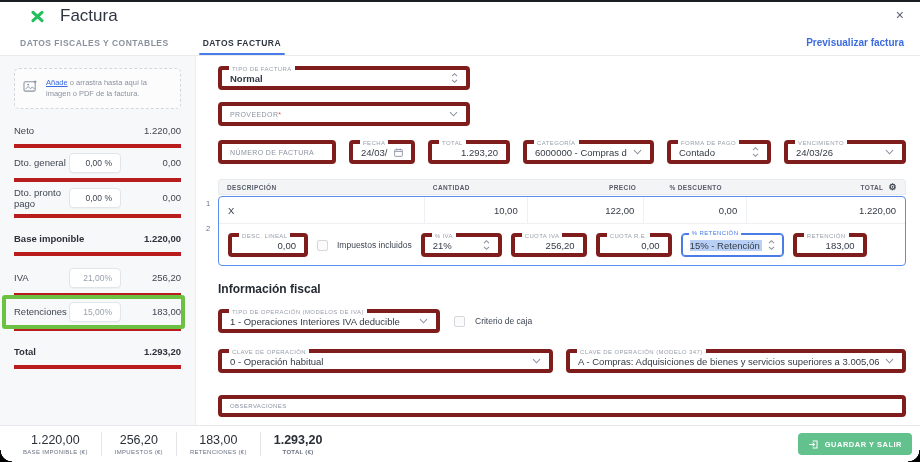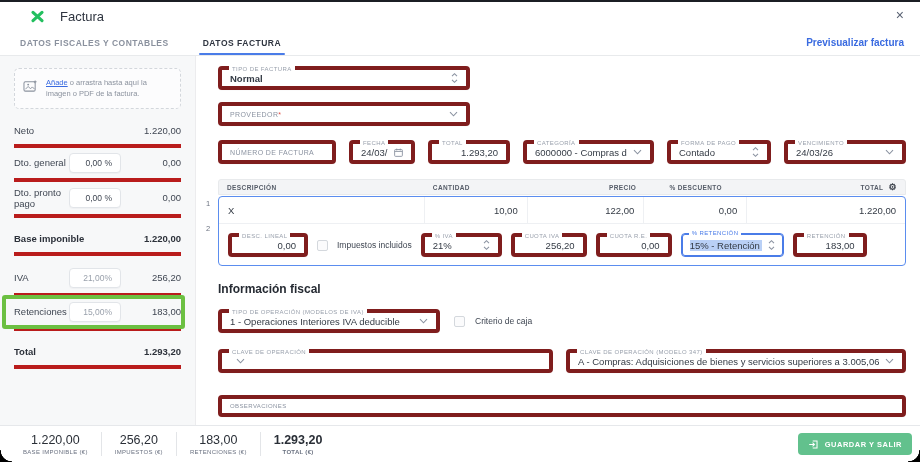--- a/index.html
+++ b/index.html
@@ -5,21 +5,21 @@
   * { margin:0; padding:0; box-sizing:border-box; }
   html,body { background:#e9eaec; }
   .app {
     position:relative; width:920px; height:462px; background:#fff;
     font-family:"Liberation Sans", sans-serif; color:#343a45; overflow:hidden;
   }
   .topstrip { height:2px; background:#1b1e24; }
   
   .hdr { height:28px; display:flex; align-items:center; padding-left:30px; position:relative; }
   .logo { width:15px; height:15px; display:block; }
-  .hdr-title { font-size:13px; color:#2f3540; margin-left:15px; font-weight:400; }
+  .hdr-title { font-size:17px; color:#2f3540; margin-left:15px; font-weight:400; }
   .close { position:absolute; right:16px; top:6px; font-size:14px; color:#596273; cursor:pointer; line-height:1; }
   
   .tabs { height:26px; border-bottom:1px solid #e8eaec; display:flex; align-items:stretch; padding-left:16px; position:relative; }
   .tab { display:flex; align-items:center; padding:0 4px; margin-right:26px; font-size:8.5px; font-weight:bold; letter-spacing:.5px; color:#8a919e; position:relative; cursor:pointer; }
   .tab.active { color:#2f3540; }
   .tab.active:after { content:""; position:absolute; left:0; right:0; bottom:0; height:2px; background:#4a7ce8; border-radius:1px; }
   .preview { position:absolute; right:16px; top:0; bottom:0; display:flex; align-items:center; font-size:10px; font-weight:bold; color:#3a6be0; cursor:pointer; }
   
   .body { display:flex; height:369px; }
   .sidebar { width:196px; background:#f7f8f9; border-right:1px solid #ececee; padding:12px 14px 0 14px; }
@@ -305,20 +305,21 @@
                 <path d="M1 1.2 4.5 4.8 8 1.2" fill="none" stroke="#8b93a1" stroke-width="1.1"></path>
               </svg>
           </span>
         </div>
         <span class="chk"></span>
         <span class="chklabel" style="margin-left:-4px">Criterio de caja</span>
       </div>
       <div class="fiscal-row2">
         <div class="field" style="width:335px">
           <span class="flabel">CLAVE DE OPERACIÓN</span>
+          <span class="fvalue">0 - Operación habitual</span>
           <span class="ficon">
             <svg width="9" height="6" viewBox="0 0 9 6">
                 <path d="M1 1.2 4.5 4.8 8 1.2" fill="none" stroke="#8b93a1" stroke-width="1.1"></path>
               </svg>
           </span>
         </div>
         <div class="field" style="width:340px">
           <span class="flabel">CLAVE DE OPERACIÓN (MODELO 347)</span>
           <span class="fvalue">A - Compras: Adquisiciones de bienes y servicios superiores a 3.005,06 euros.</span>
           <span class="ficon">

